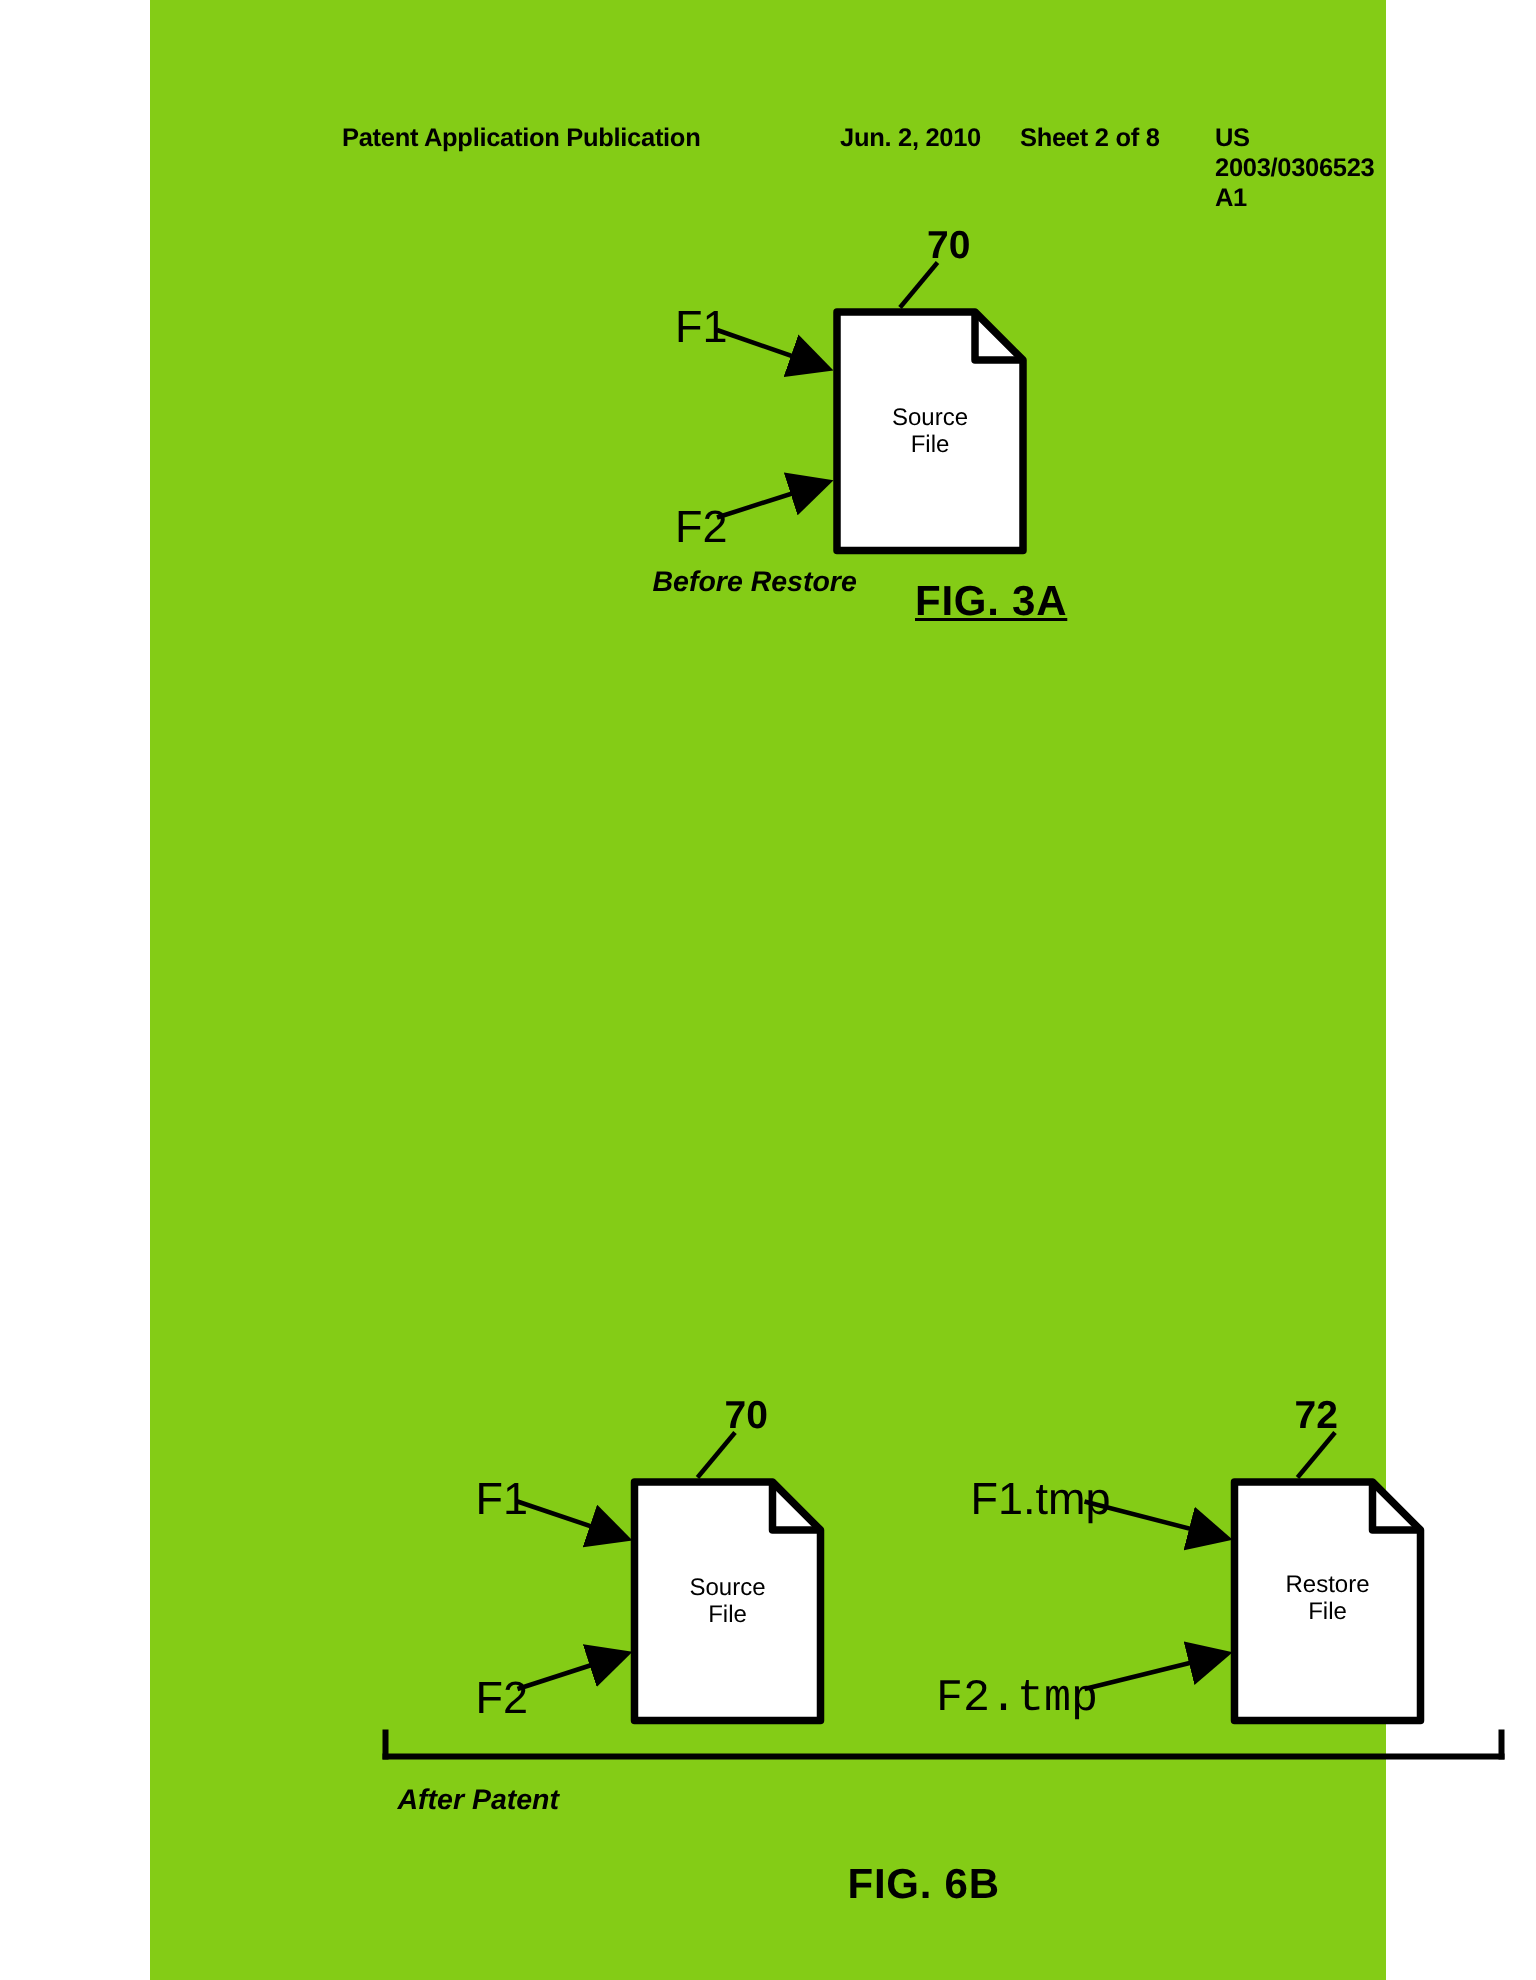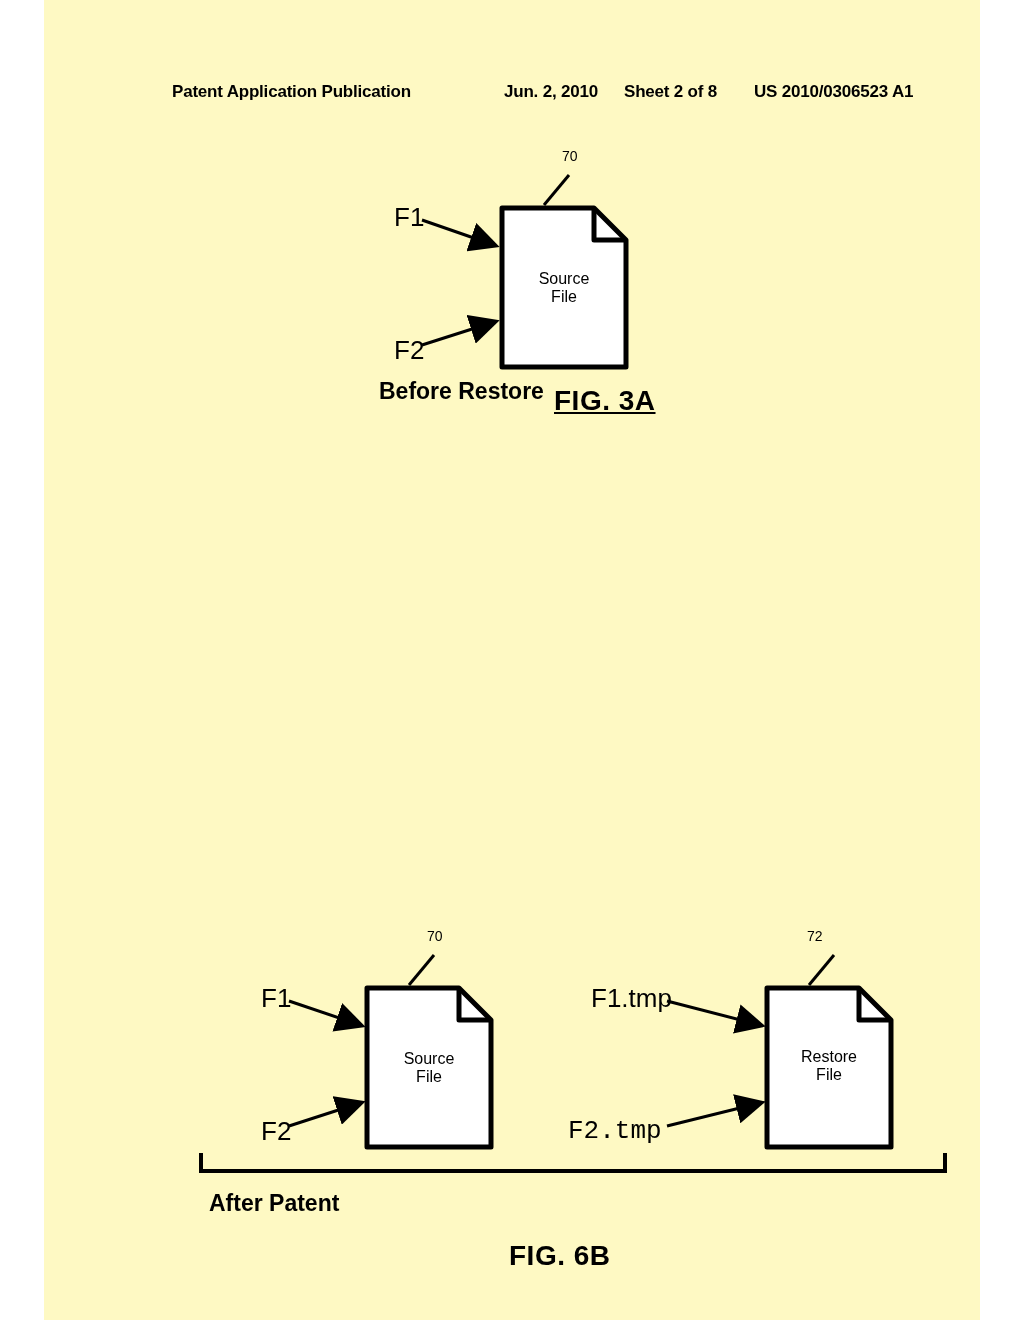--- a/index.html
+++ b/index.html
@@ -4,51 +4,52 @@
 <style>
   html, body {
     margin: 0;
     padding: 0;
     background: #fff;
     font-family: Arial, Helvetica, sans-serif;
     color: #000;
   }
   .page {
     position: relative;
-    width: 936px;
+    width: 824px;
     height: 1320px;
     margin: 0 auto;
-    background: #fef9c3;
+    background: #84cc16;
   }
   .abs { position: absolute; }
   .hdr {
     top: 82px;
     font-size: 17px;
     font-weight: bold;
     letter-spacing: -0.2px;
   }
   .stage {
     position: relative;
   }
   .fig-lbl {
     font-size: 28px;
     font-weight: bold;
     letter-spacing: 0.5px;
   }
   .caption {
-    font-size: 23px;
+    font-size: 19px;
     font-weight: bold;
+    font-style: italic;
   }
   .ref {
-    font-size: 26px;
+    font-size: 30px;
     font-weight: 500;
   }
   .num {
-    font-size: 14px;
-    font-weight: 400;
+    font-size: 26px;
+    font-weight: 700;
   }
   .filetext {
     font-size: 16px;
     font-weight: 500;
     text-align: center;
     line-height: 1.15;
   }
   .bracket {
     position: absolute;
     border: 0 solid #000;
@@ -66,21 +67,21 @@
   .arrows { position:absolute; left:0; top:0; pointer-events:none; }
 </style>
 </head>
 <body>
 
 <div class="page">
 
   <div class="abs hdr" style="left:128px;">Patent Application Publication</div>
   <div class="abs hdr" style="left:460px;">Jun. 2, 2010</div>
   <div class="abs hdr" style="left:580px;">Sheet 2 of 8</div>
-  <div class="abs hdr" style="left:710px;">US 2010/0306523 A1</div>
+  <div class="abs hdr" style="left:710px;">US 2003/0306523 A1</div>
 
   <div class="abs stage" style="left:0; top:0; width:1024px; height:430px;">
 
     <div class="abs num" style="left:518px; top:148px;">70</div>
     <svg class="arrows" width="1024" height="430">
       <defs>
         <marker id="ah" markerWidth="10" markerHeight="10" refX="8" refY="5" orient="auto">
           <path d="M0,0 L10,5 L0,10 Z" fill="#000"></path>
         </marker>
       </defs>

